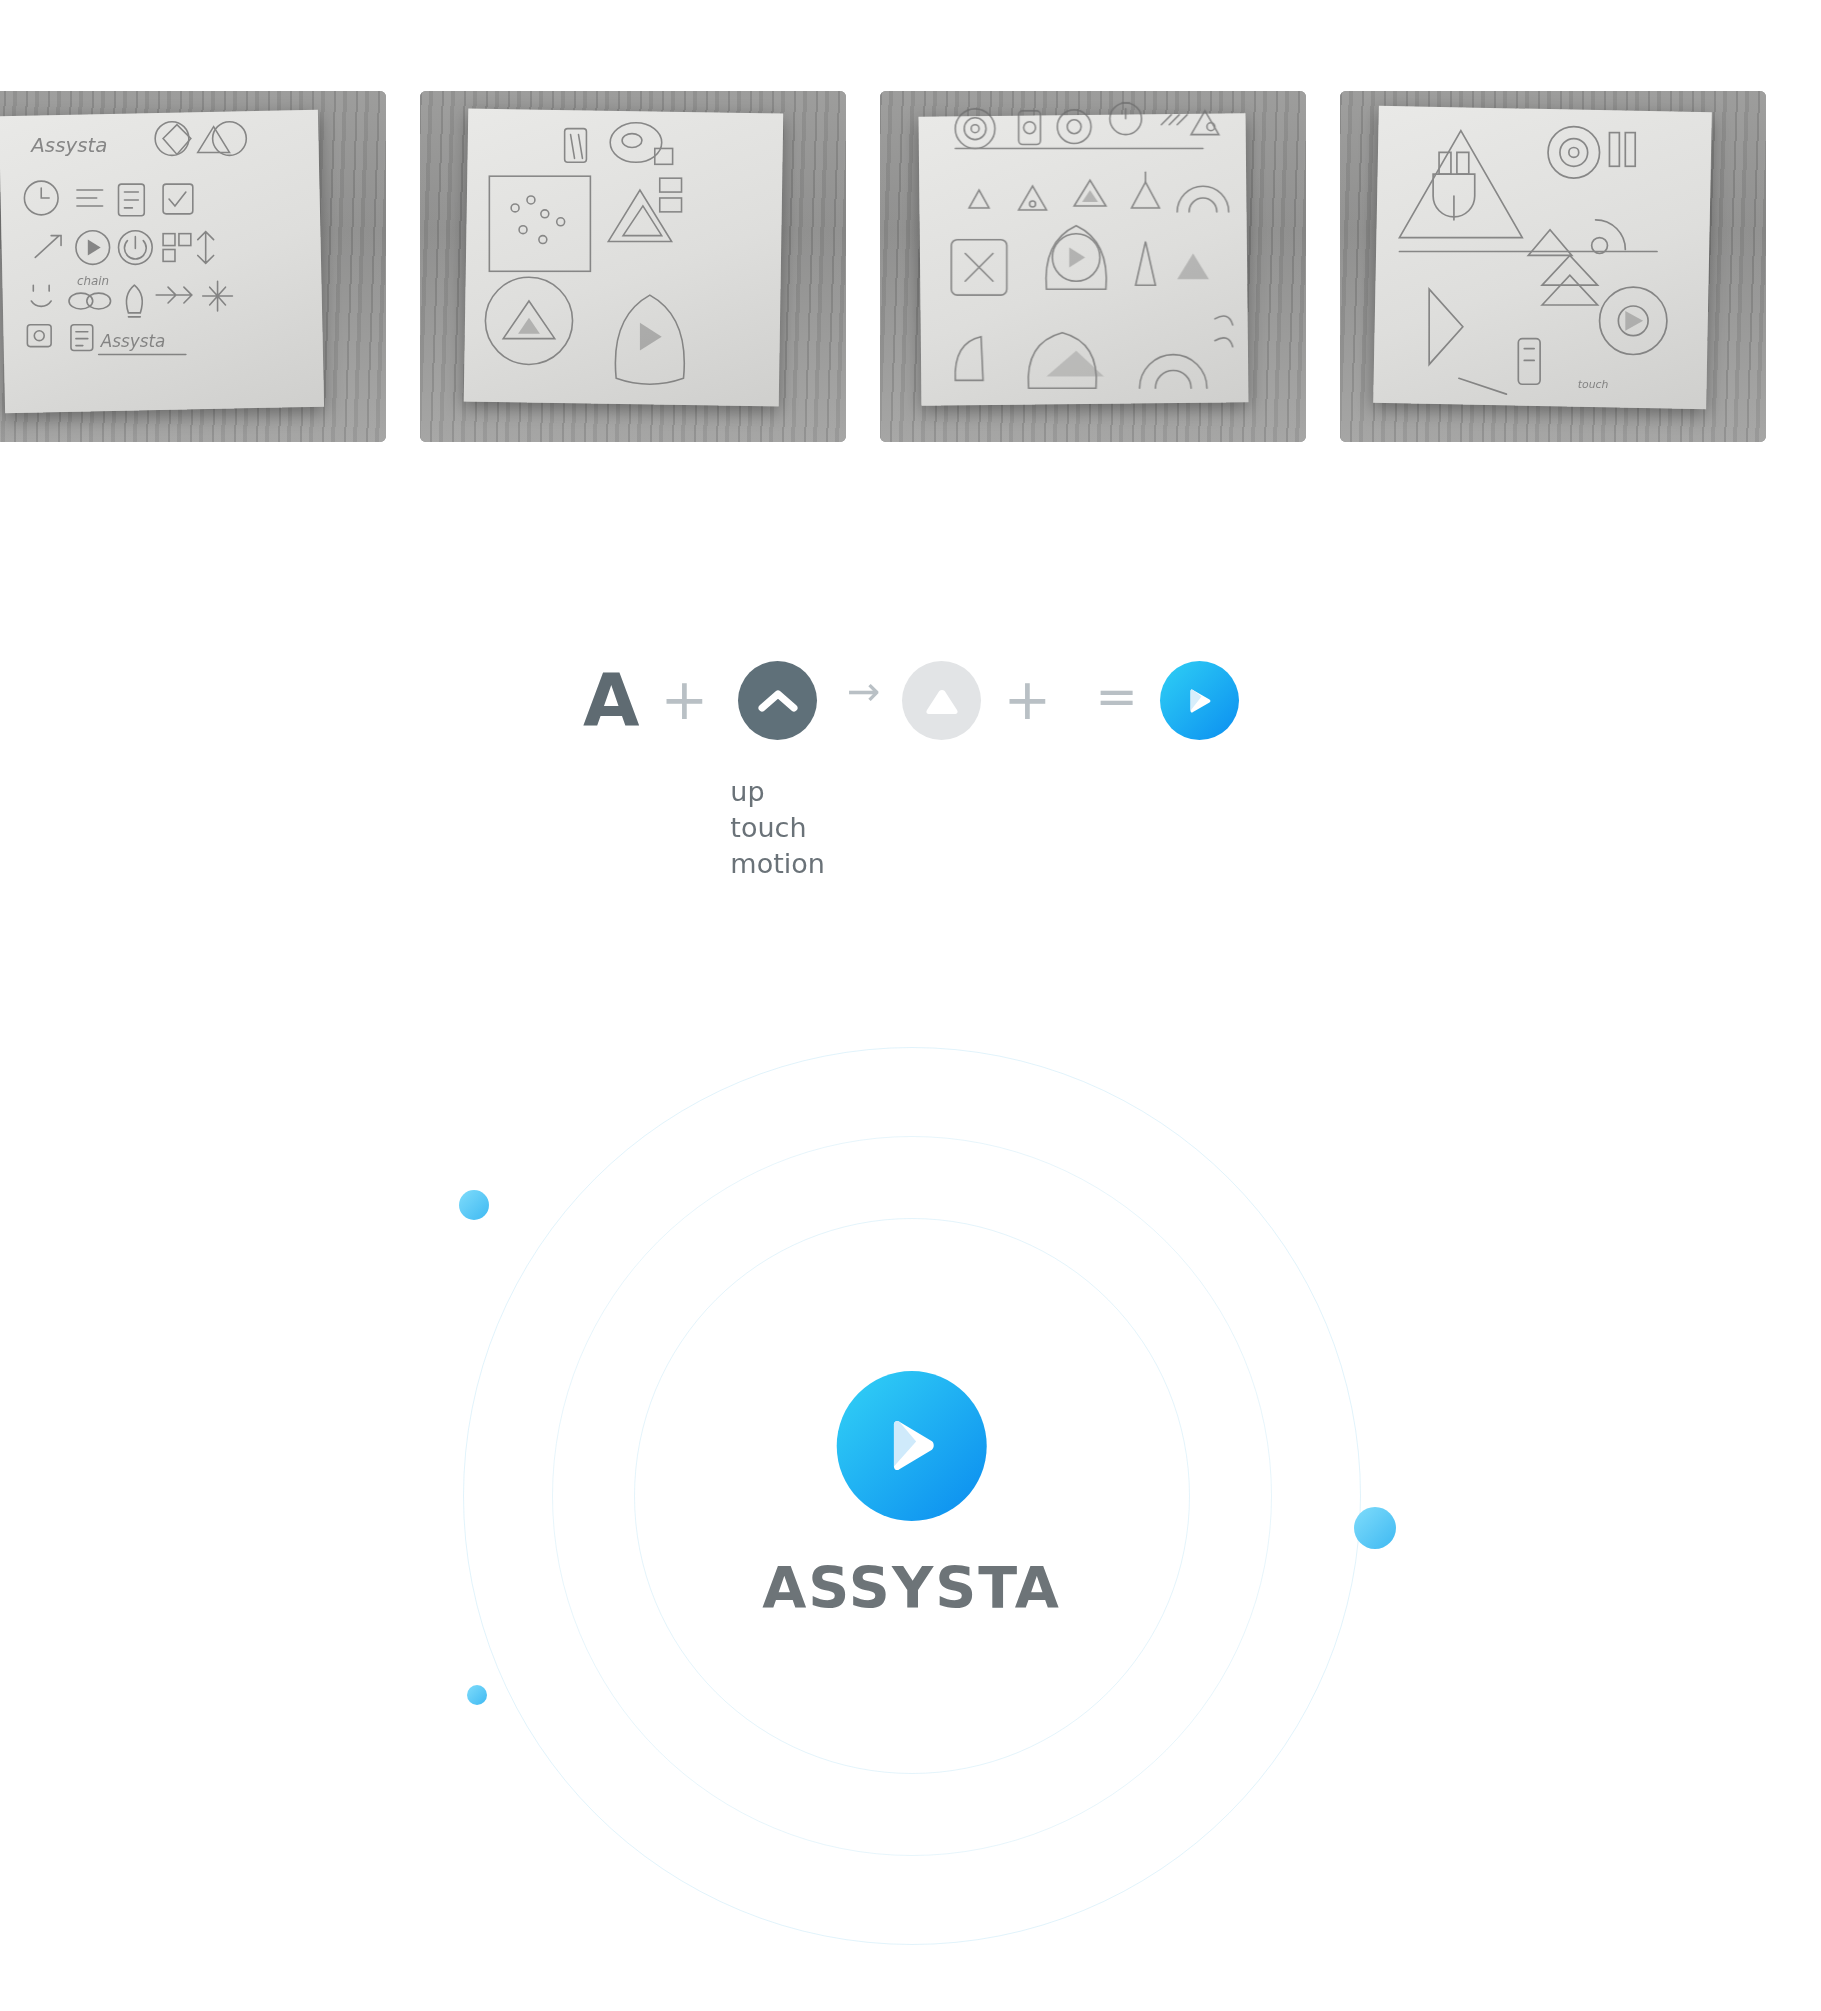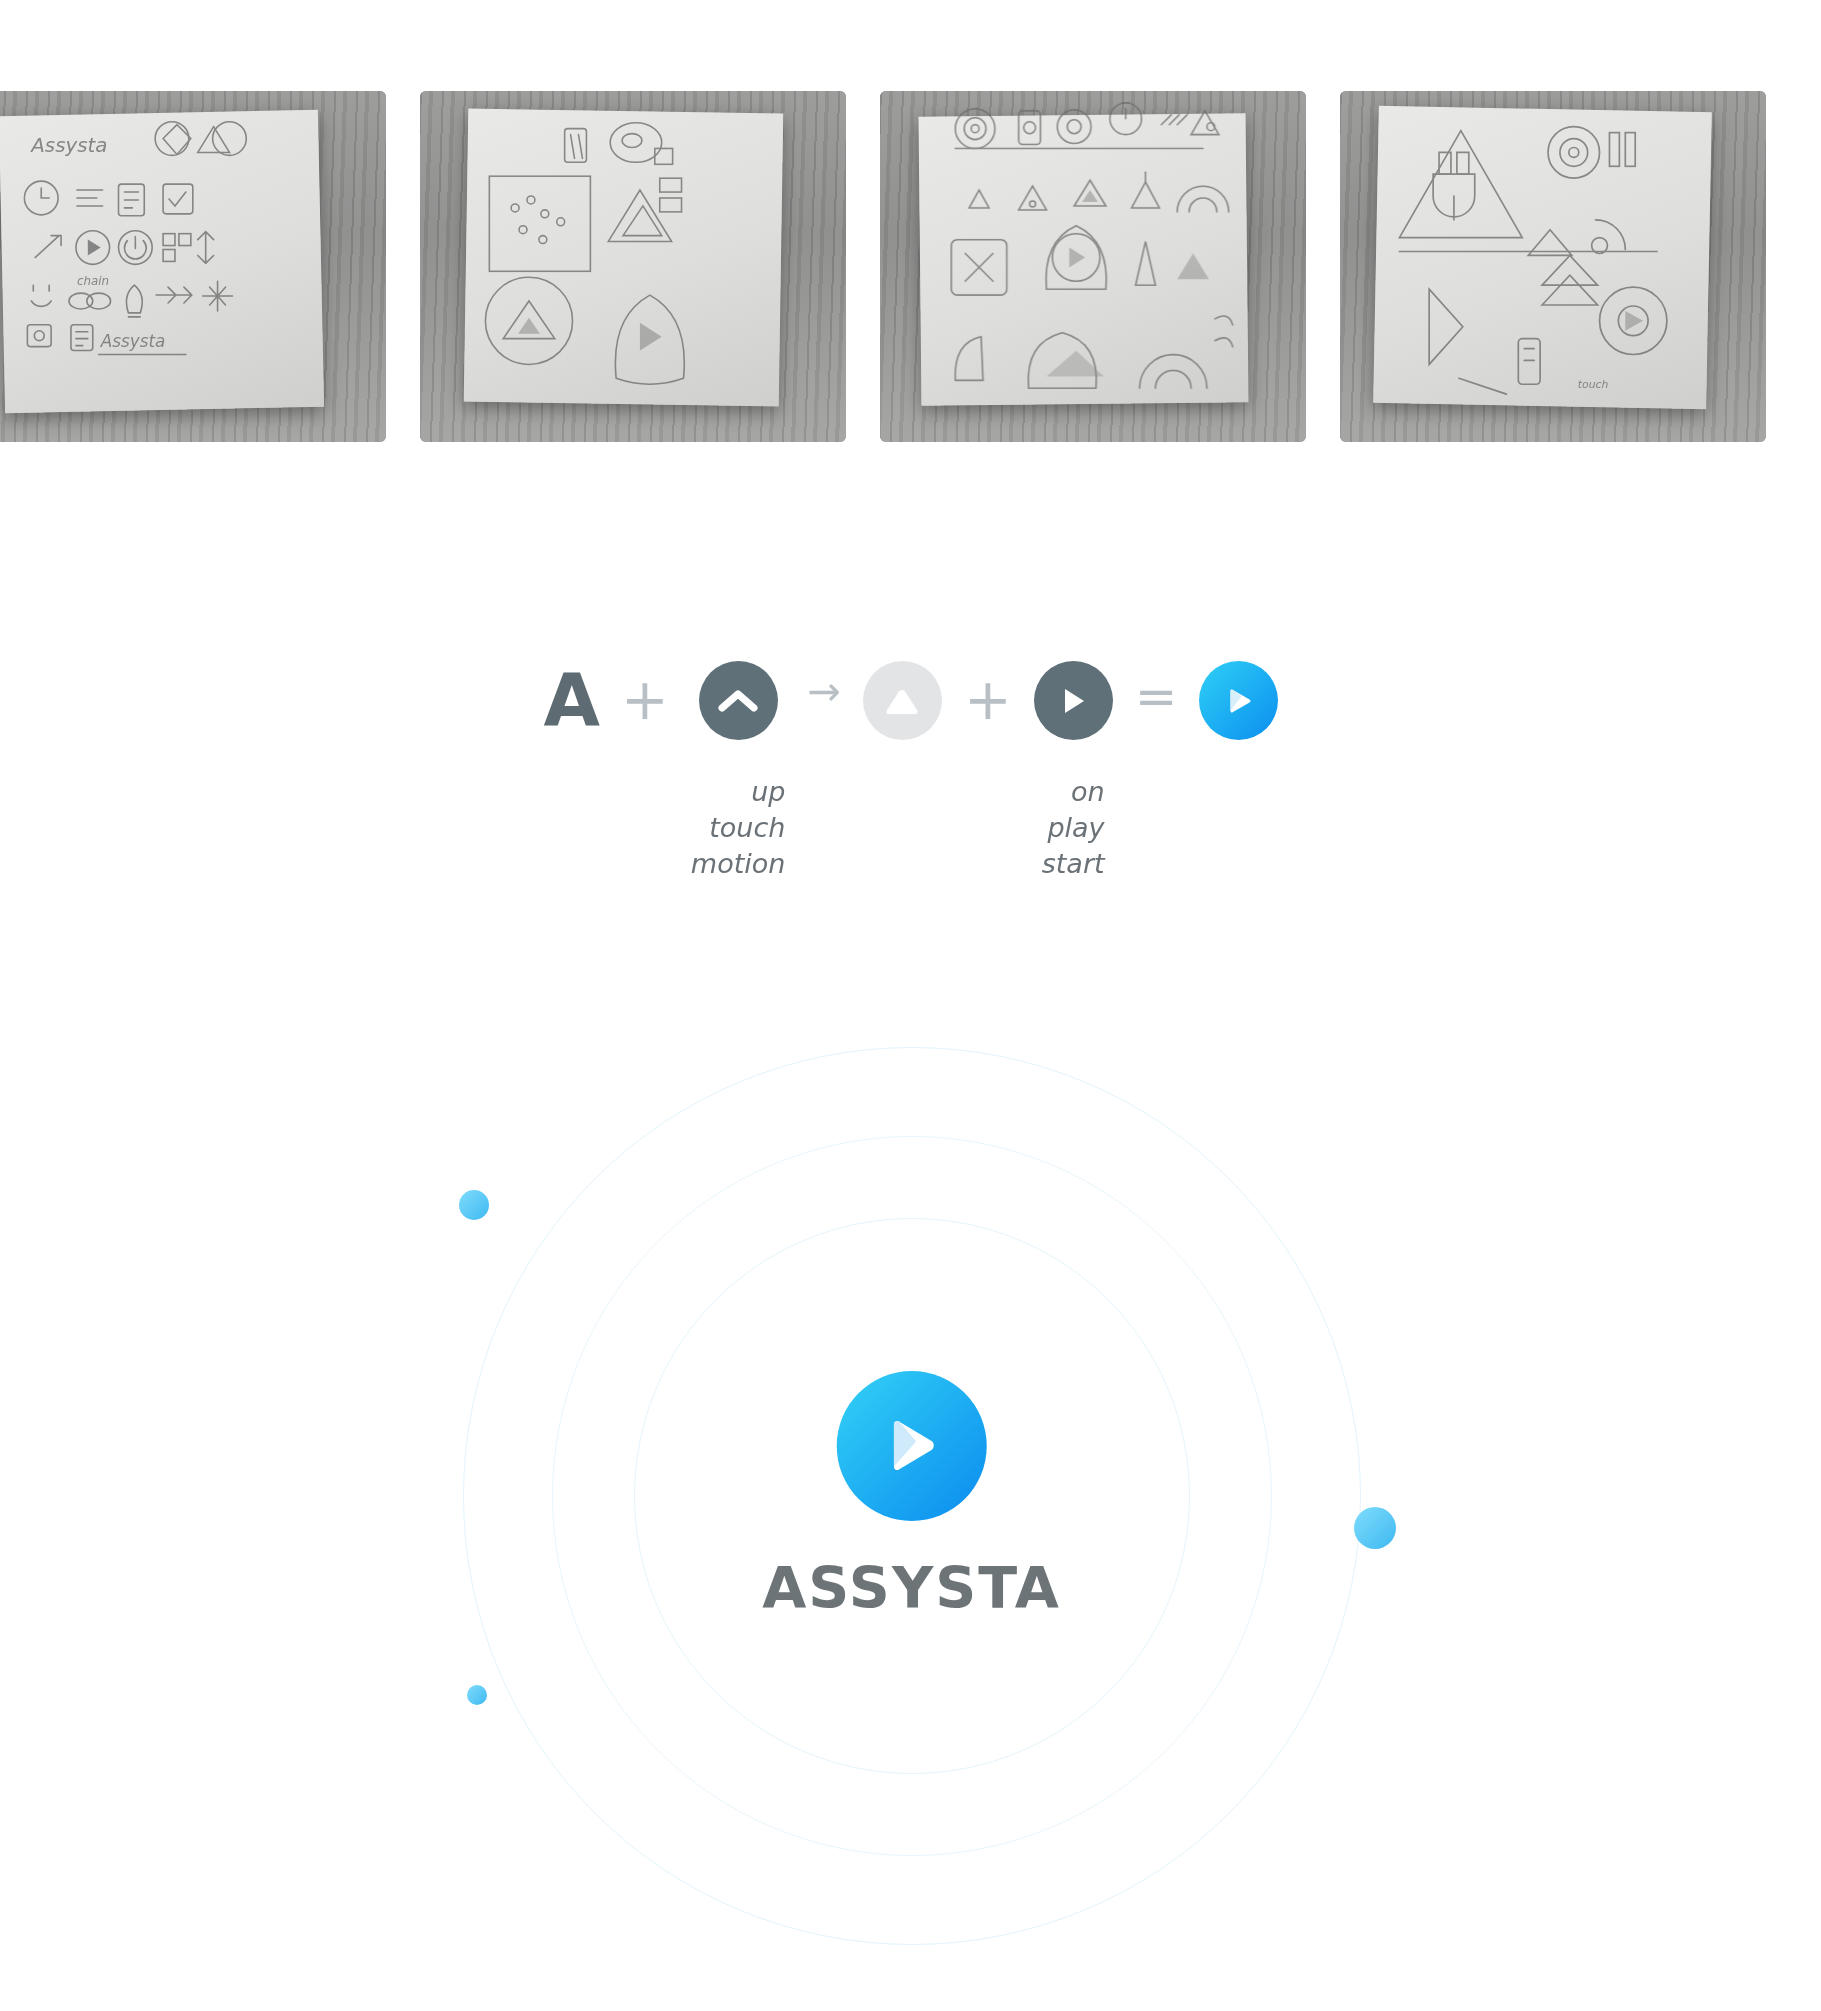--- a/index.html
+++ b/index.html
@@ -108,23 +108,22 @@
   }
   .circle.dark { background: #5f7079; }
   .circle.light { background: #e2e4e6; }
   .circle.grad {
     background: linear-gradient(135deg, #2fd0f5 0%, #0b8ef0 100%);
   }
   .f-caption {
     margin-top: 26px;
     font-size: 27px;
     line-height: 1.33;
-    text-align: right;
+    text-align: left;
     color: #6a7278;
-    font-style: italic;
   }
 
   
   .orbit-wrap {
     position: absolute;
     top: 1030px;
     left: 446px;
     width: 931px;
     height: 931px;
   }
@@ -361,34 +360,20 @@
       <div class="circle light">
         <svg width="44" height="34" viewBox="0 0 44 34" aria-hidden="true">
           <path d="M22 6 C24 6 25 7 26 9 L37 26 C38.5 28.5 37 30 34.5 30 L9.5 30 C7 30 5.5 28.5 7 26 L18 9 C19 7 20 6 22 6 Z" fill="#ffffff"></path>
         </svg>
       </div>
     </div>
   </div>
 
   <div class="op">+</div>
 
-  <div class="f-item">
-    <div class="f-glyph">
-      <div class="circle dark">
-        <svg width="34" height="36" viewBox="0 0 34 36" aria-hidden="true">
-          <path d="M9 6 L28 18 L9 30 Z" fill="#ffffff"></path>
-        </svg>
-      </div>
-    </div>
-    <div class="f-caption">
-      <div>on</div>
-      <div>play</div>
-      <div>start</div>
-    </div>
-  </div>
 
   <div class="op eq">=</div>
 
   <div class="f-item">
     <div class="f-glyph">
       <div class="circle grad">
         <svg width="44" height="44" viewBox="0 0 44 44" aria-hidden="true">
           <path d="M16 11 C15 10 13.5 10.4 13.5 12.2 L13.5 31.8 C13.5 33.6 15 34 16 33 L32.5 23.5 C33.8 22.7 33.8 21.3 32.5 20.5 Z" fill="#ffffff"></path>
           <path d="M16 11 C15 10 13.5 10.4 13.5 12.2 L13.5 31.8 L24.5 17.5 Z" fill="#d7eefb"></path>
         </svg>

